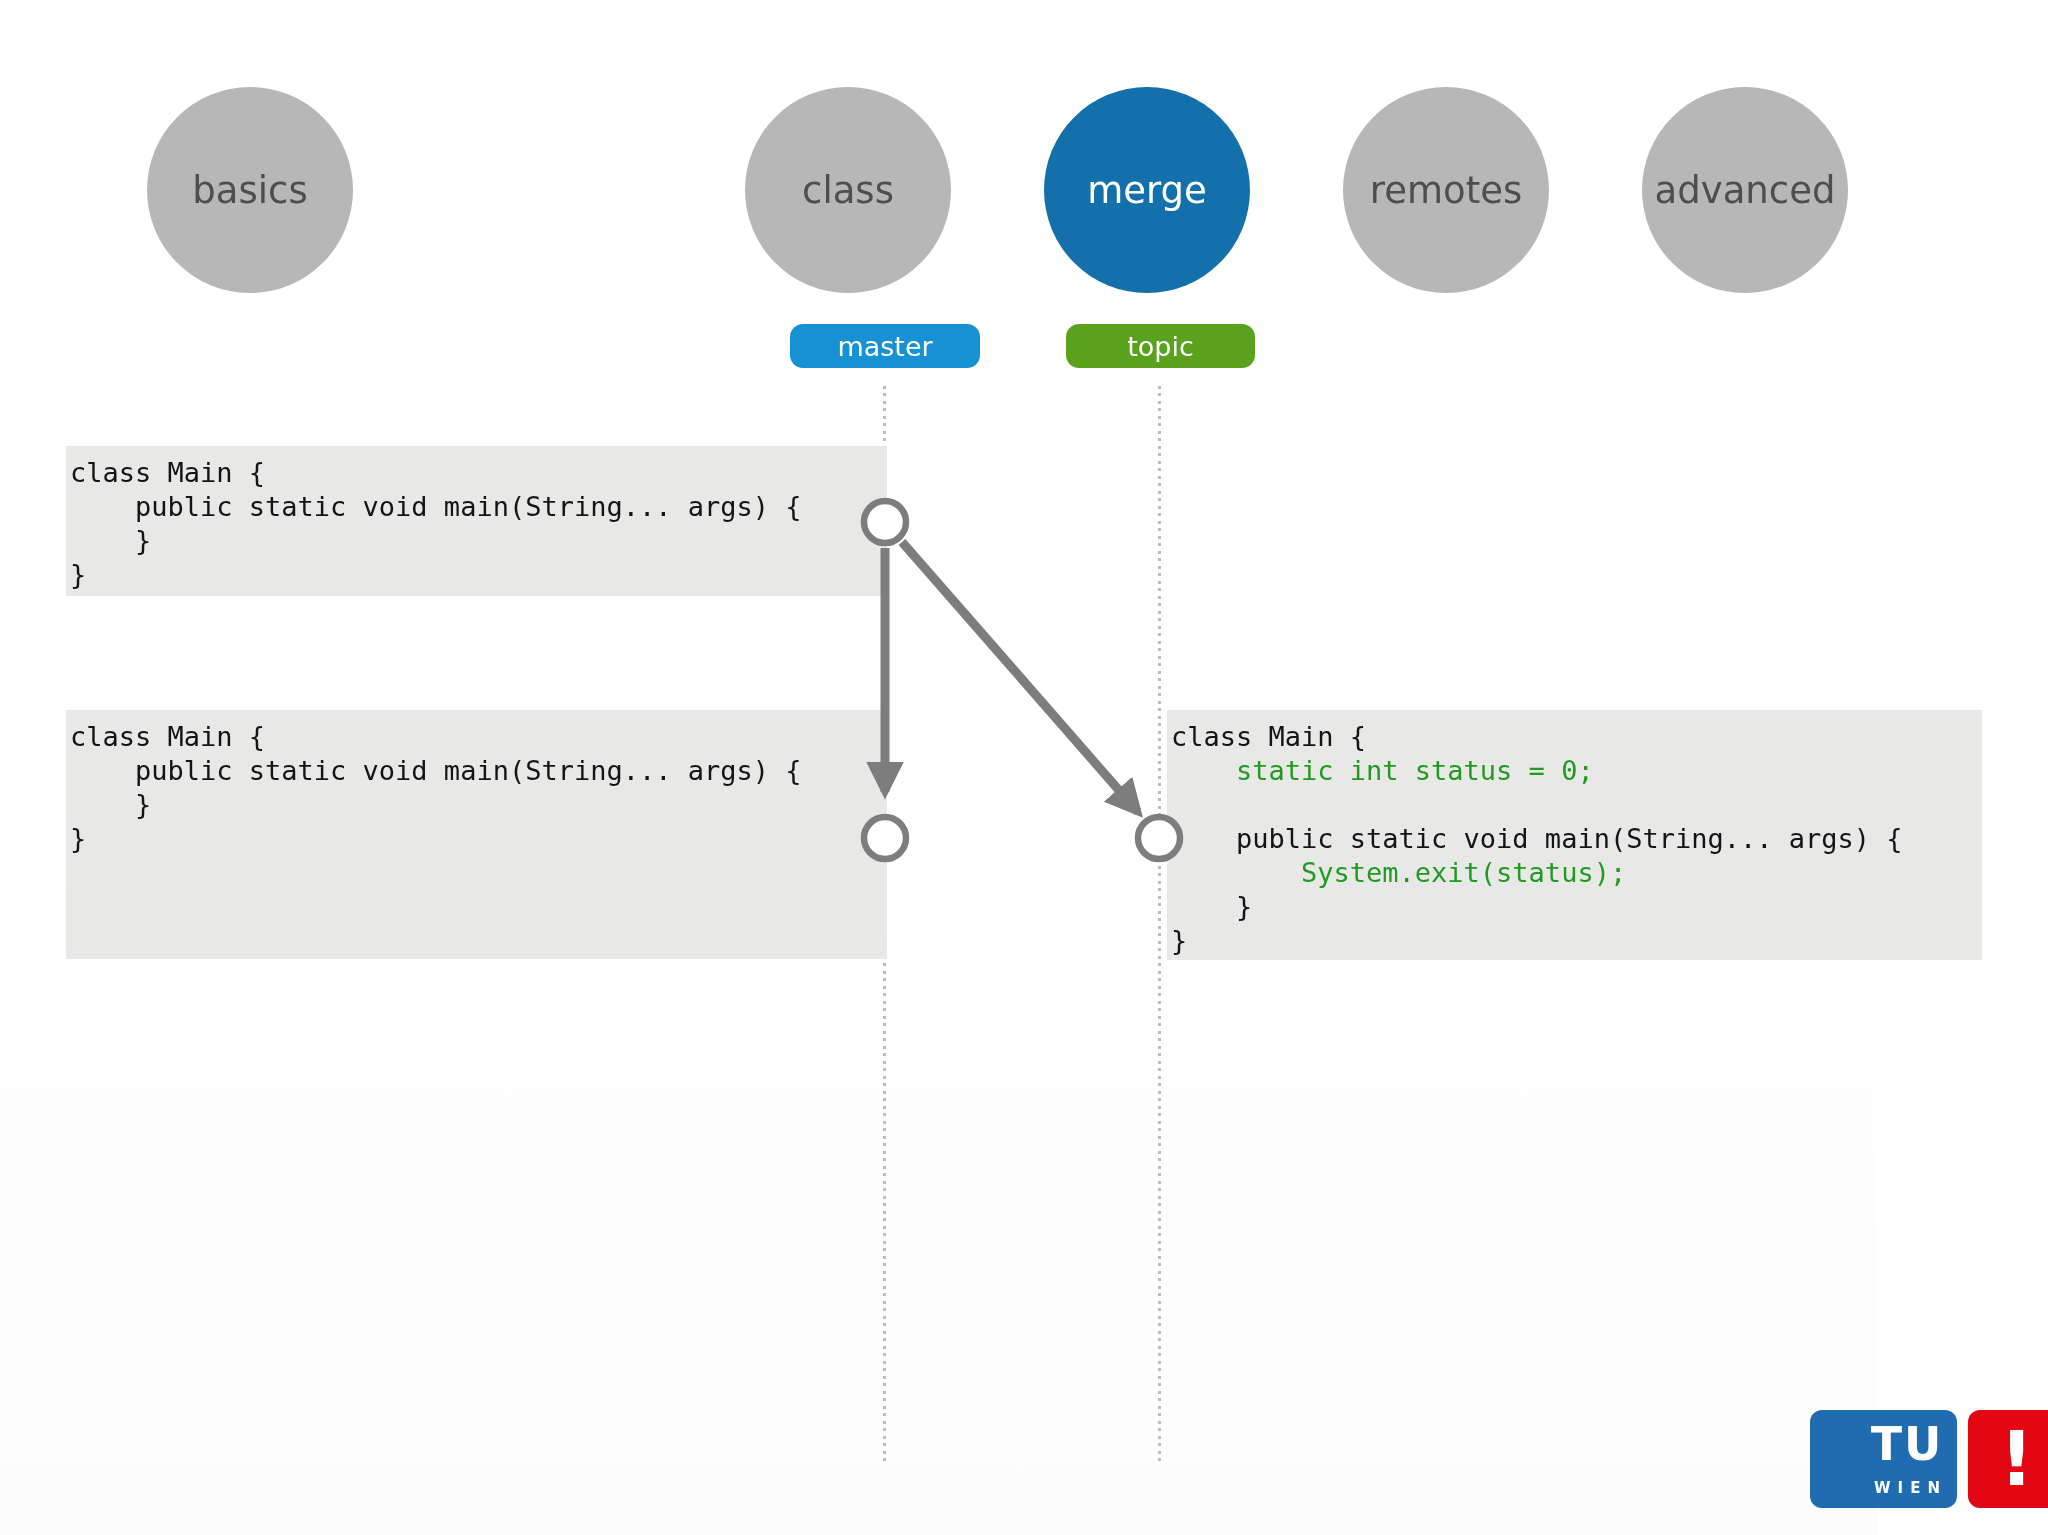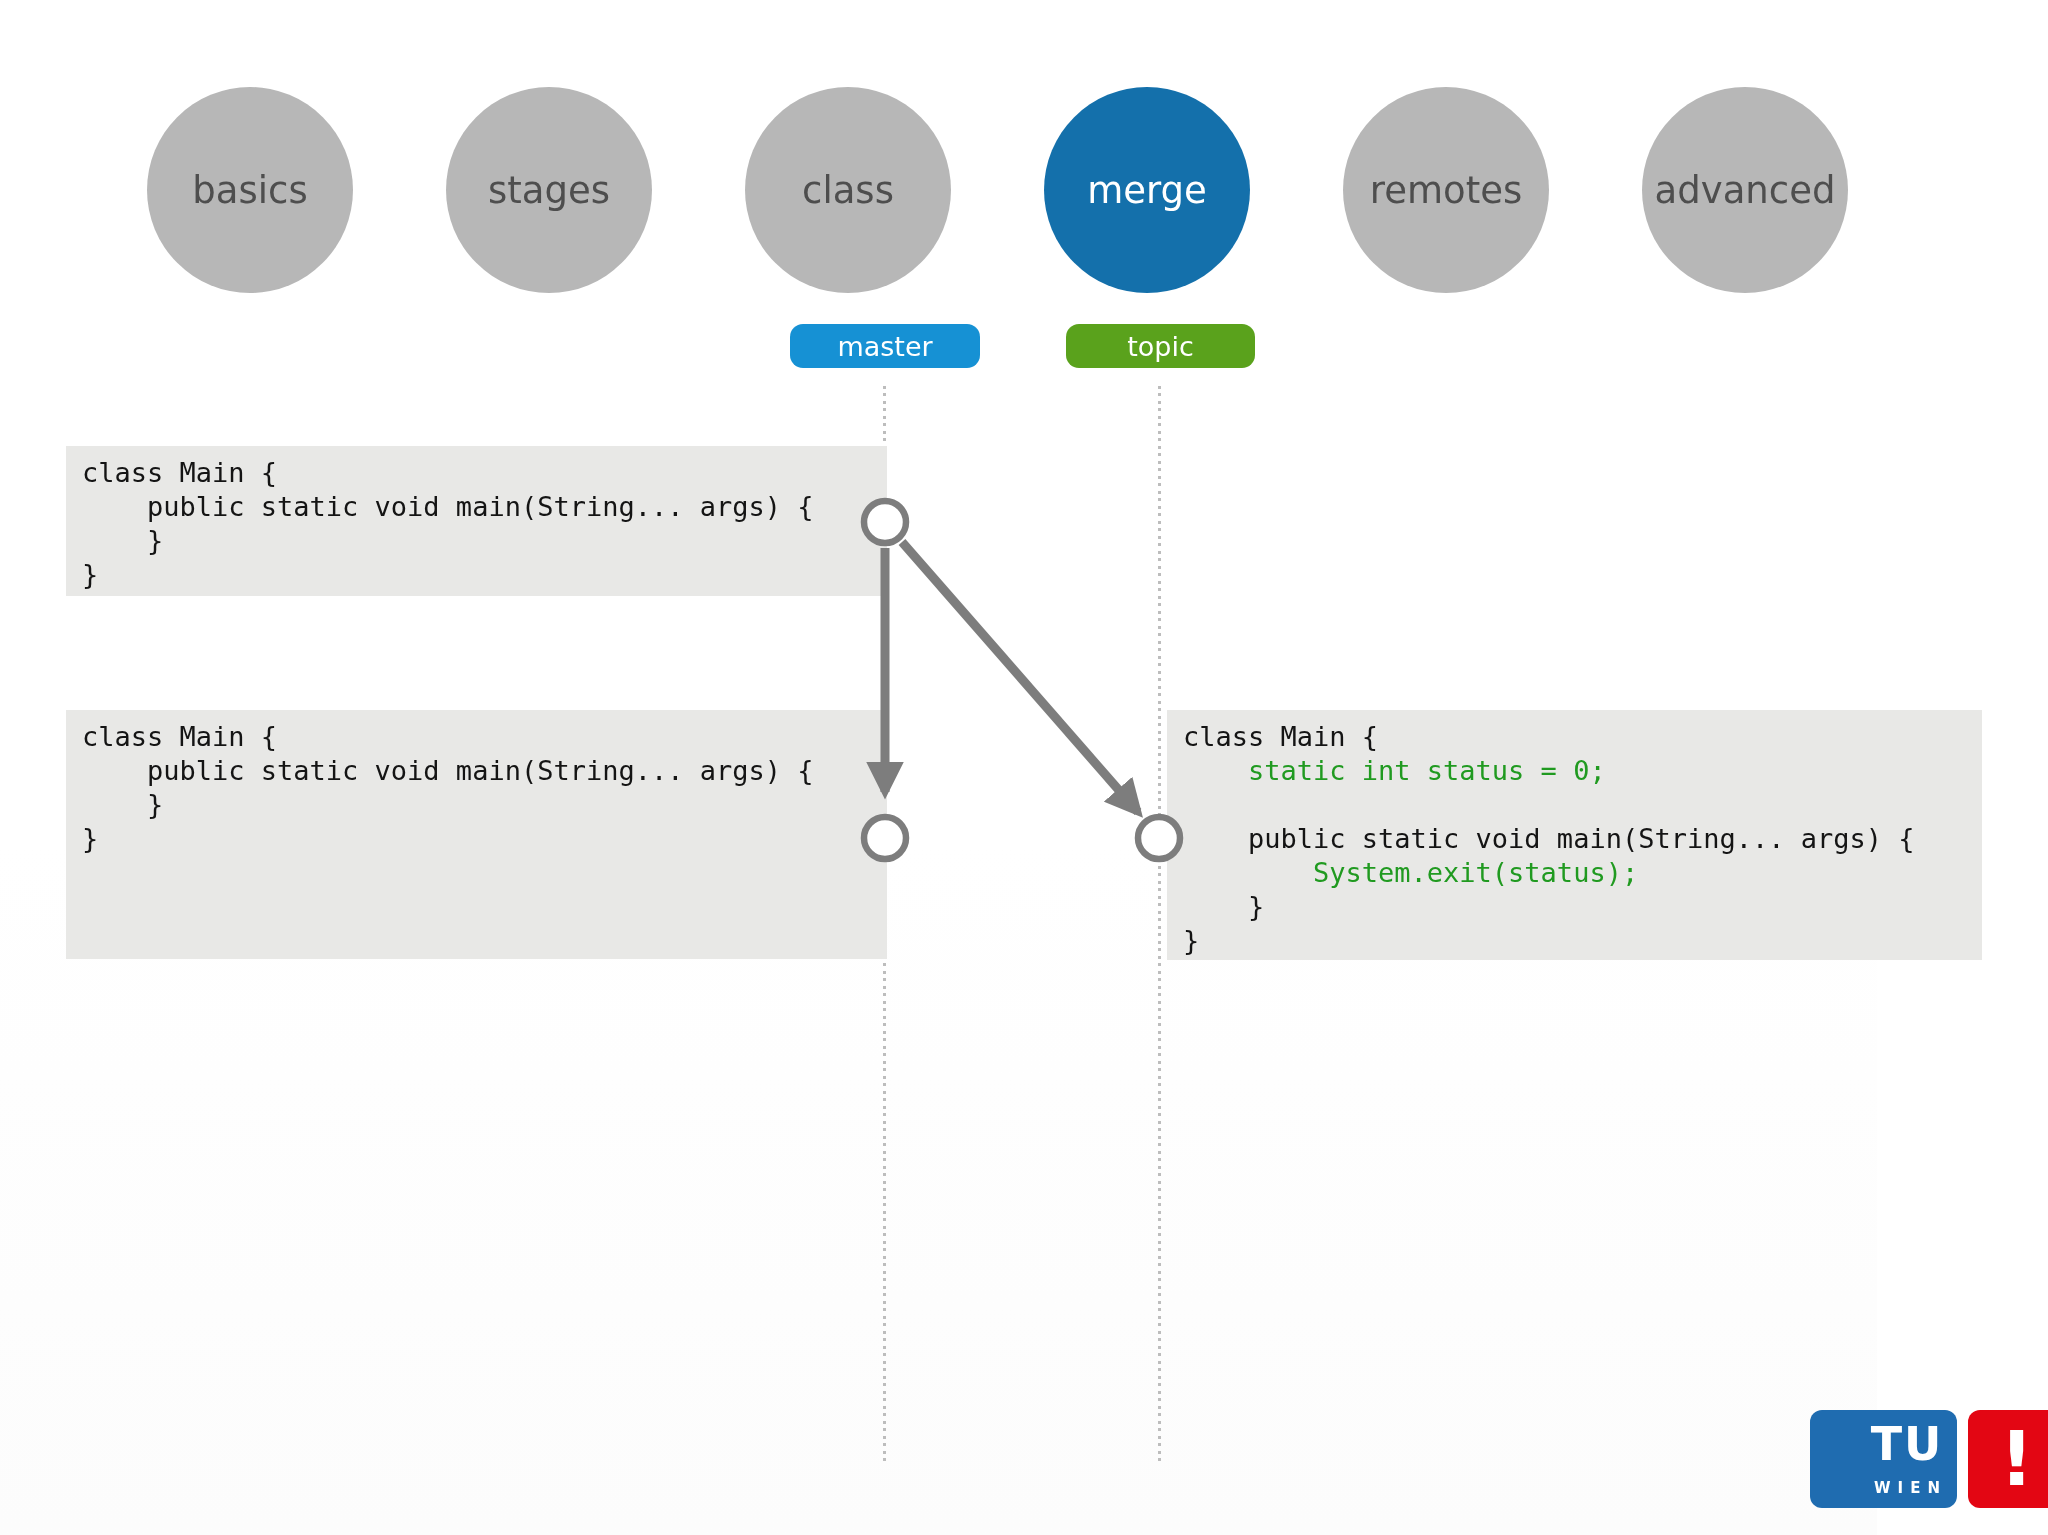--- a/index.html
+++ b/index.html
@@ -34,21 +34,21 @@
     background:repeating-linear-gradient(to bottom,#bdbdbd 0px,#bdbdbd 3px,transparent 3px,transparent 7.5px);
   }
   .lifeline.master{left:883px;}
   .lifeline.topic{left:1158px;}
 
   
   .code-block{
     position:absolute;background:#e8e8e6;z-index:2;
     font-family:"DejaVu Sans Mono","Liberation Mono",monospace;
     font-size:27px;line-height:34px;color:#141414;
-    padding:10px 0 0 16px;box-sizing:border-box;
+    padding:10px 0 0 4px;box-sizing:border-box;
   }
   .code-block.initial{left:66px;top:446px;width:821px;height:150px;}
   .code-block.master-result{left:66px;top:710px;width:821px;height:249px;}
   .code-block.topic-result{left:1167px;top:710px;width:815px;height:250px;}
   .code-line{white-space:pre;}
   .c-plain{color:#141414;}
   .c-blue{color:#1b6ca8;}
   .c-green{color:#209a20;}
 
   
@@ -68,23 +68,20 @@
     font-size:74px;font-weight:900;
   }
 </style>
 </head>
 <body>
 
 <div class="slide">
 
   <div class="nav-circle" style="left:147px">
       <span>basics</span>
-    </div>
-  <div class="nav-circle" style="left:446px">
-      <span>stages</span>
     </div>
   <div class="nav-circle" style="left:745px">
       <span>class</span>
     </div>
   <div class="nav-circle" style="left:1343px">
       <span>remotes</span>
     </div>
   <div class="nav-circle active" style="left:1044px">
       <span>merge</span>
     </div>

